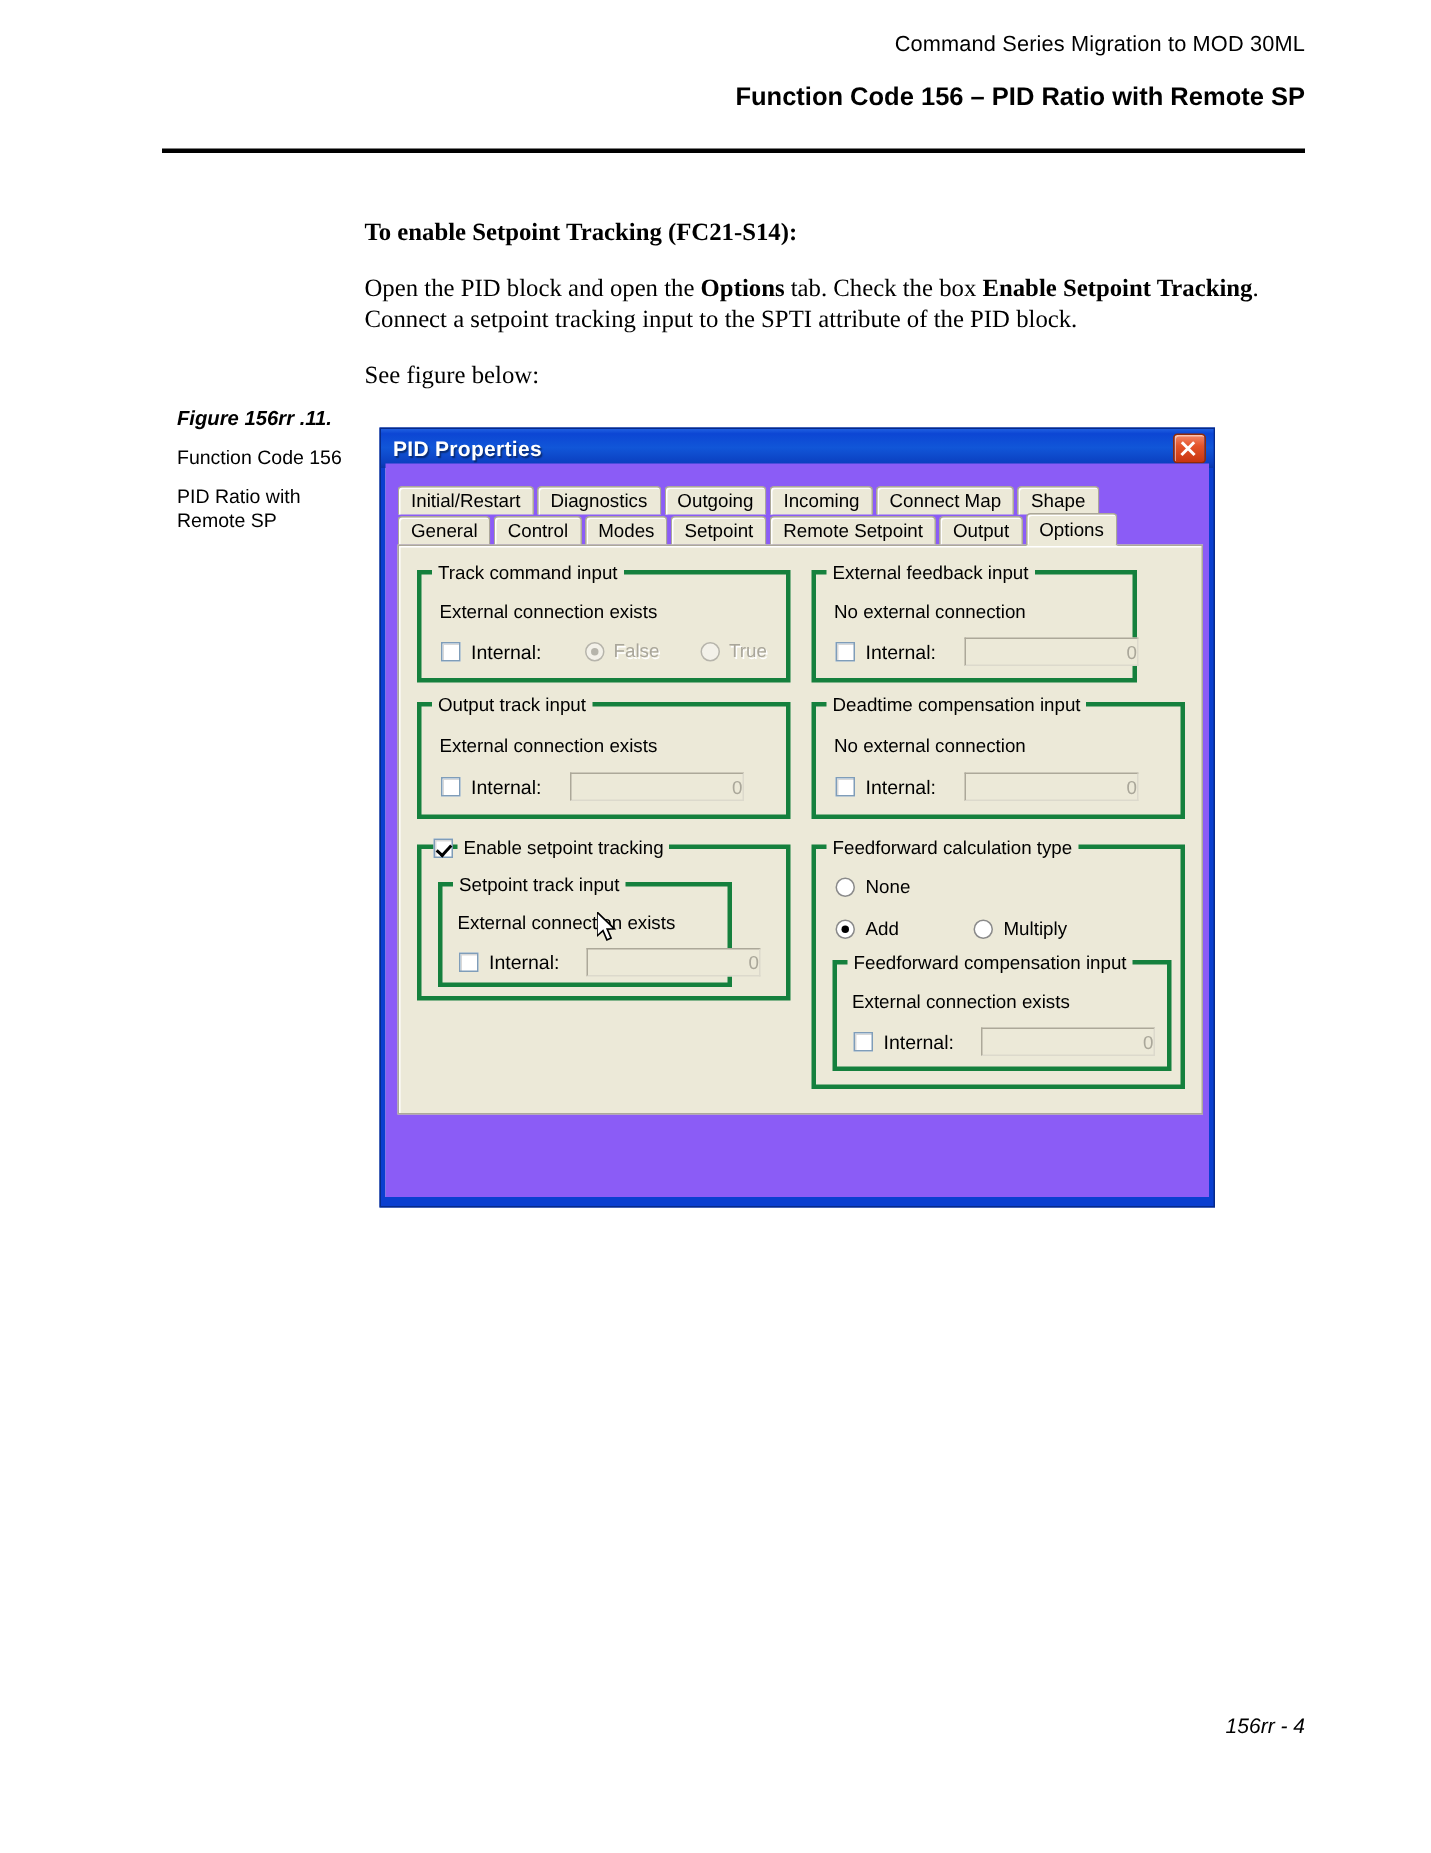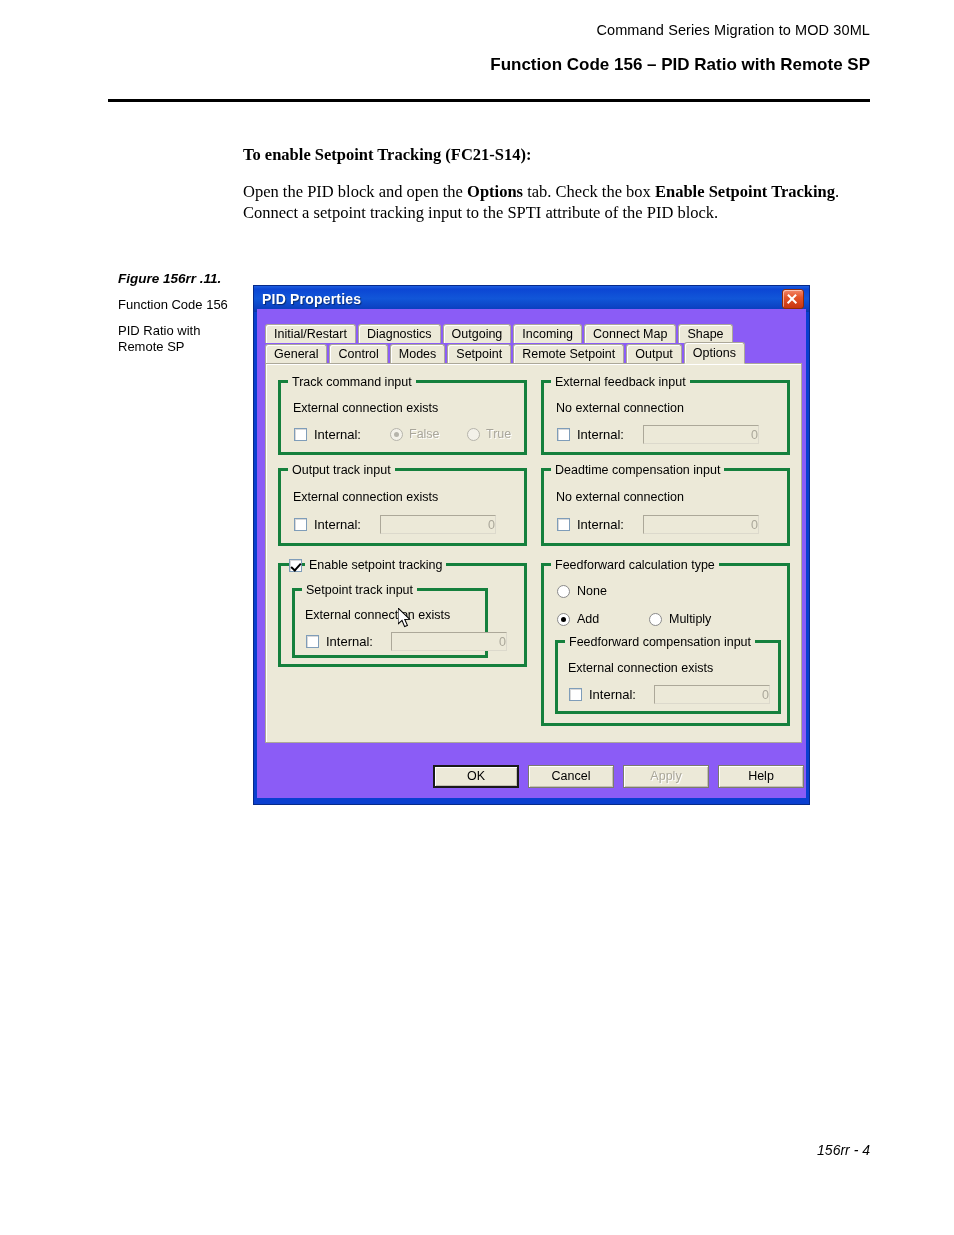--- a/index.html
+++ b/index.html
@@ -367,20 +367,21 @@
 
 <div id="page-header">
   <div class="hdr-line1">Command Series Migration to MOD 30ML</div>
   <div class="hdr-line2">Function Code 156 – PID Ratio with Remote SP</div>
 </div>
 <div id="header-rule"></div>
 
 <div id="body-copy">
   <p class="para b">To enable Setpoint Tracking (FC21-S14):</p>
   <p class="para"><span>Open the PID block and open the </span><strong>Options</strong><span> tab. Check the box </span><strong>Enable Setpoint Tracking</strong><span>. Connect a setpoint tracking input to the SPTI attribute of the PID block.</span></p>
+  <p class="para">See figure below:</p>
 </div>
 
 <div id="figure-caption">
   <div class="fig-title">Figure 156rr .11.</div>
   <div class="fig-sub">Function Code 156</div>
   <div class="fig-sub">PID Ratio with Remote SP</div>
 </div>
 
 <div id="pid-dialog">
   <div id="dialog-inner">
@@ -418,21 +419,21 @@
           <span class="gb-label">Track command input</span>
           <span class="gb-text" style="left:12px; top:18px;">External connection exists</span>
           <span class="cbx" style="left:13px; top:45px;"></span>
           <span class="cbx-label" style="left:33px; top:44px;">Internal:</span>
           <span class="rad dis sel" style="left:109px; top:45px;"></span>
           <span class="rad-label dis" style="left:128px; top:44px;">False</span>
           <span class="rad dis" style="left:186px; top:45px;"></span>
           <span class="rad-label dis" style="left:205px; top:44px;">True</span>
         </div>
 
-        <div class="groupbox" style="left:275px; top:16px; width:249px; height:75px;">
+        <div class="groupbox" style="left:275px; top:16px; width:217px; height:75px;">
           <span class="gb-label">External feedback input</span>
           <span class="gb-text" style="left:12px; top:18px;">No external connection</span>
           <span class="cbx" style="left:13px; top:45px;"></span>
           <span class="cbx-label" style="left:33px; top:44px;">Internal:</span>
           <span class="tbox" style="left:99px; top:42px; width:116px;">0</span>
         </div>
 
         <div class="groupbox" style="left:12px; top:104px; width:249px; height:78px;">
           <span class="gb-label">Output track input</span>
           <span class="gb-text" style="left:12px; top:19px;">External connection exists</span>
@@ -478,26 +479,20 @@
             <span class="gb-label">Feedforward compensation input</span>
             <span class="gb-text" style="left:10px; top:18px;">External connection exists</span>
             <span class="cbx" style="left:11px; top:45px;"></span>
             <span class="cbx-label" style="left:31px; top:44px;">Internal:</span>
             <span class="tbox" style="left:96px; top:42px; width:116px;">0</span>
           </div>
         </div>
 
       </div>
 
-      <div id="button-bar">
-        <div class="btn default" style="left:176px; width:86px;">OK</div>
-        <div class="btn" style="left:271px; width:86px;">Cancel</div>
-        <div class="btn disabled" style="left:366px; width:86px;">Apply</div>
-        <div class="btn" style="left:461px; width:86px;">Help</div>
-      </div>
 
     </div>
   </div>
 </div>
 
 <svg id="mouse-cursor" viewBox="0 0 14 21">
   <polygon points="0,0 0,16 4,12.4 6.6,18.6 9.4,17.4 6.8,11.4 11.6,11.2" fill="#ffffff" stroke="#000000" stroke-width="1.1" stroke-linejoin="miter"></polygon>
 </svg>
 
 <div id="page-footer">156rr - 4</div>

